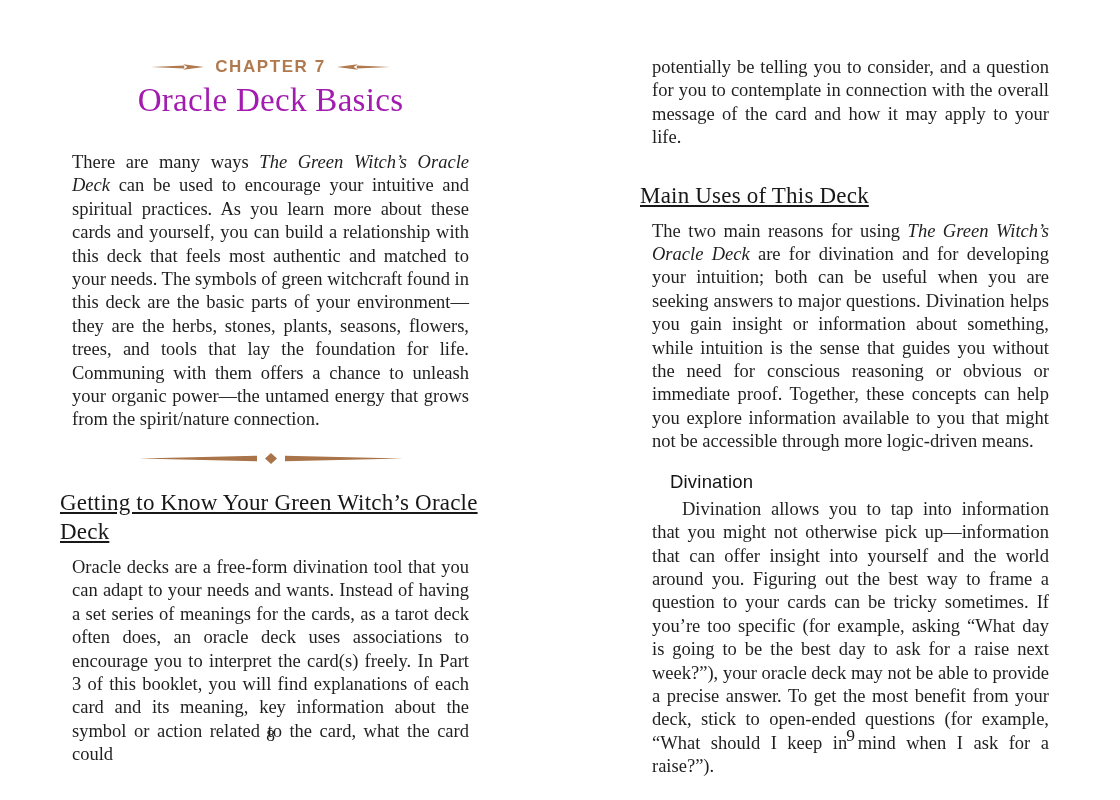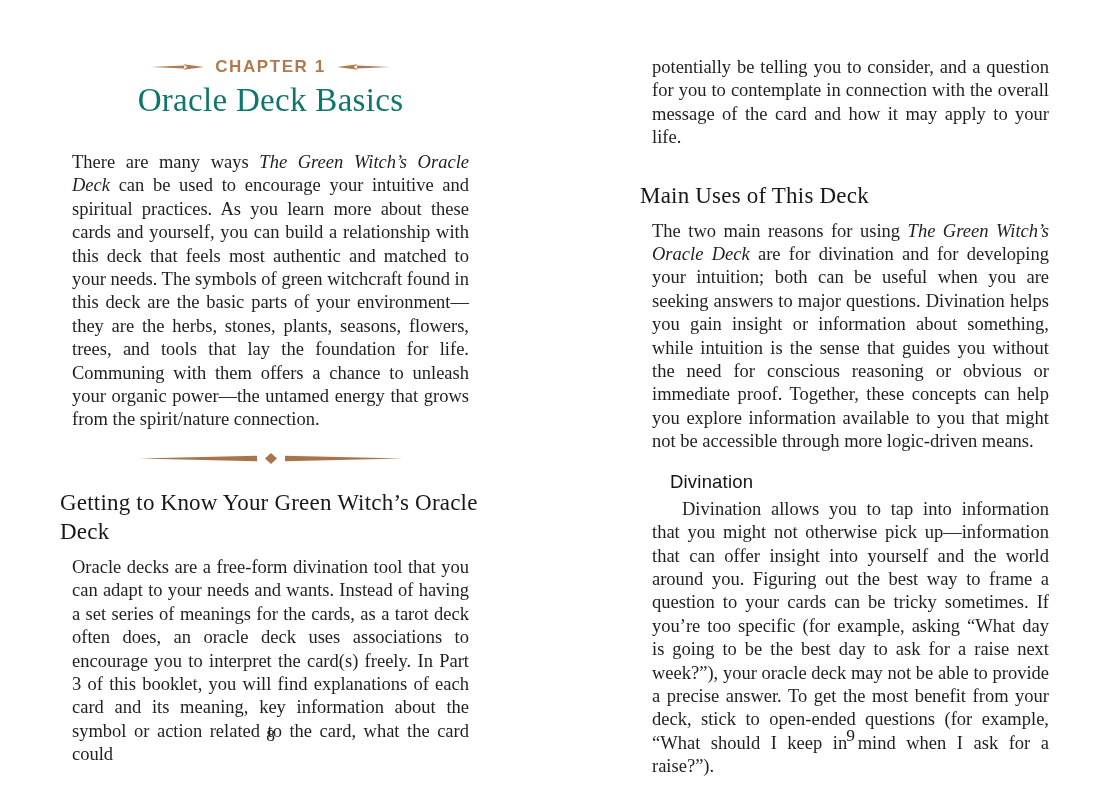--- a/index.html
+++ b/index.html
@@ -25,36 +25,36 @@
     font-family: "Liberation Sans", sans-serif;
     font-weight: bold; font-size: 17px;
     letter-spacing: 1.6px; color: #b0794e;
     white-space: nowrap;
   }
   .arrow-icon { width: 54px; height: 14px; display: block; }
 
   .book-title {
     font-size: 33px; font-weight: normal;
     text-align: center; margin: 5px 0 0;
-    color: #0f766e; letter-spacing: 0.3px;
+    color: #a21caf; letter-spacing: 0.3px;
   }
 
   .body-para {
     font-size: 18.5px; line-height: 23.4px;
     text-align: justify; margin: 12px;
   }
   .p-first { margin-top: 32px; }
 
   .divider-wrap { margin-top: 20px; display: flex; justify-content: center; }
   .divider-svg { width: 264px; height: 13px; display: block; }
 
   .section-heading {
     font-size: 23px; line-height: 29px;
     font-weight: normal; margin: 23px 0 0;
-    color: #181818; letter-spacing: 0.2px;
+    color: #181818; letter-spacing: 0.2px; text-decoration: underline;
   }
   .p-after-heading { margin-top: 10px; }
 
   .rp-first { margin-top: 56px; }
   .r-heading { margin-top: 31px; }
 
   .sub-heading {
     font-family: "Liberation Sans", sans-serif;
     font-weight: normal; font-size: 18.5px;
     margin: 17px 0 0 30px; color: #141414;
@@ -75,21 +75,21 @@
 
   <div class="page page-left">
 
     <div class="chapter-row">
       <svg class="arrow-icon" viewBox="0 0 104 14" aria-hidden="true">
         <g fill="#b0794e">
           <path d="M0 7 L64 4 L64 10 Z"></path>
           <path d="M62 1.5 L102 7 L62 12.5 L70 7 Z"></path>
         </g>
       </svg>
-      <span class="chapter-label">CHAPTER 1</span>
+      <span class="chapter-label">CHAPTER 7</span>
       <svg class="arrow-icon" viewBox="0 0 104 14" aria-hidden="true">
         <g fill="#b0794e" transform="translate(104,0) scale(-1,1)">
           <path d="M0 7 L64 4 L64 10 Z"></path>
           <path d="M62 1.5 L102 7 L62 12.5 L70 7 Z"></path>
         </g>
       </svg>
     </div>
 
     <h1 class="book-title">Oracle Deck Basics</h1>
 

